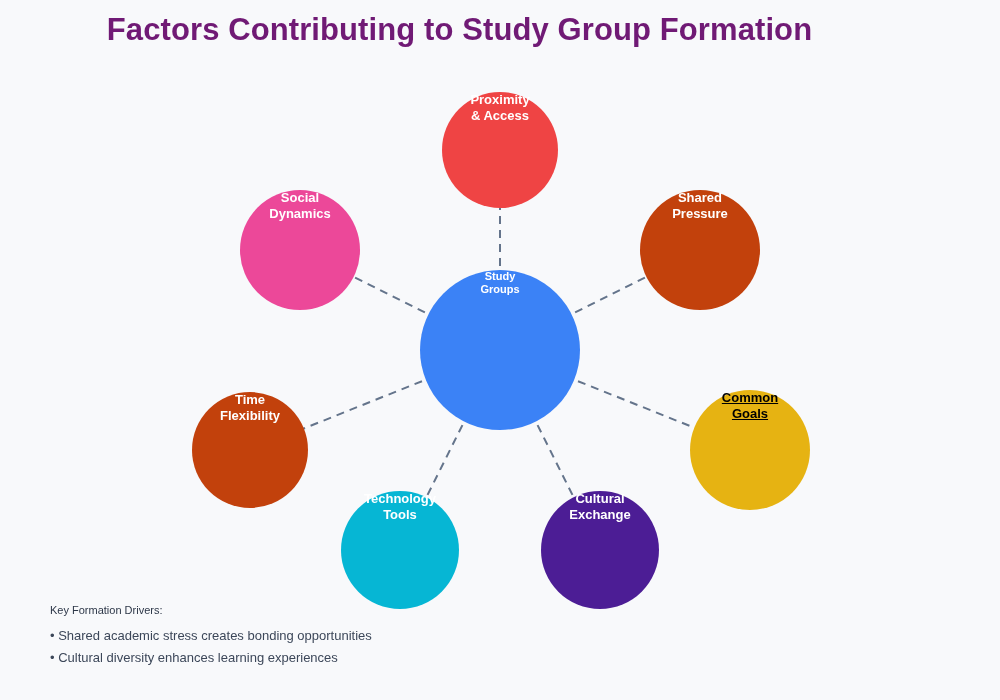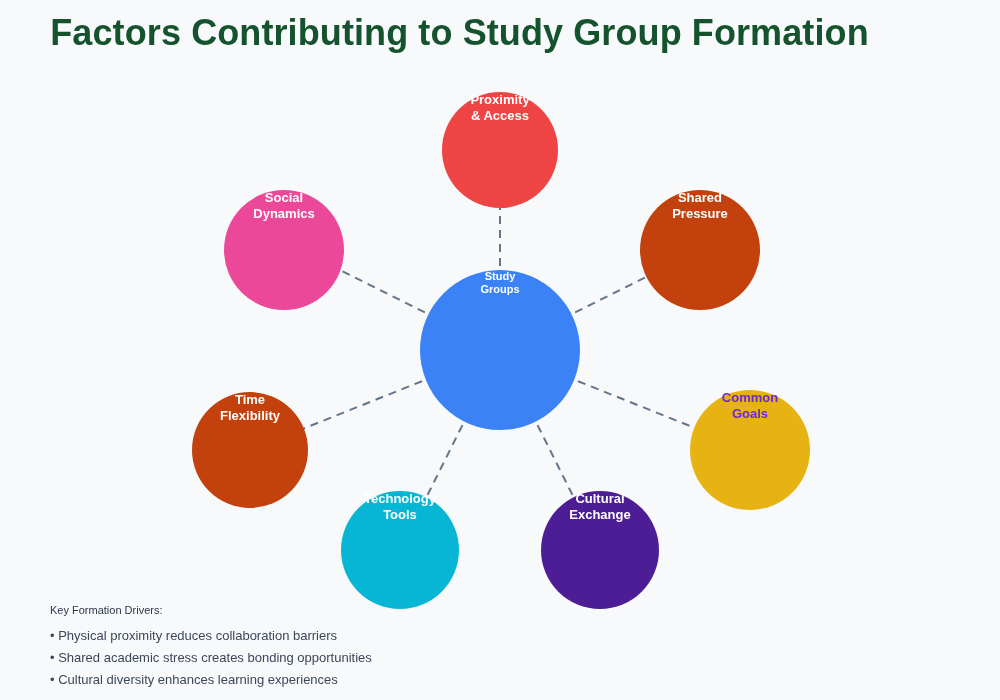--- a/index.html
+++ b/index.html
@@ -21,23 +21,23 @@
     top: 0;
     width: 1000px;
     height: 700px;
   }
   .title {
     position: absolute;
     left: 0;
     top: 12px;
     width: 919px;
     text-align: center;
-    font-size: 36px;
+    font-size: 31px;
     font-weight: bold;
-    color: #14532d;
+    color: #701a75;
     letter-spacing: 0.1px;
     white-space: nowrap;
   }
   .diagram-layer {
     position: absolute;
     left: 0;
     top: 0;
     width: 1000px;
     height: 700px;
   }
@@ -113,45 +113,44 @@
 Groups</span>
         </div>
         <div class="node satellite" style="left: 442px; top: 92px; width: 116px; height: 116px; background: rgb(239, 68, 68); color: rgb(255, 255, 255);">
           <span class="node-label">Proximity
 &amp; Access</span>
         </div>
         <div class="node satellite" style="left: 640px; top: 190px; width: 120px; height: 120px; background: #c2410c; color: rgb(255, 255, 255);">
           <span class="node-label">Shared
 Pressure</span>
         </div>
-        <div class="node satellite" style="left: 690px; top: 390px; width: 120px; height: 120px; background: rgb(230, 179, 18); color: #6d28d9;">
+        <div class="node satellite" style="left: 690px; top: 390px; width: 120px; height: 120px; background: rgb(230, 179, 18); color: #000000; text-decoration: underline;">
           <span class="node-label">Common
 Goals</span>
         </div>
         <div class="node satellite" style="left: 541px; top: 491px; width: 118px; height: 118px; background: #4c1d95; color: rgb(255, 255, 255);">
           <span class="node-label">Cultural
 Exchange</span>
         </div>
         <div class="node satellite" style="left: 341px; top: 491px; width: 118px; height: 118px; background: rgb(6, 182, 212); color: rgb(255, 255, 255);">
           <span class="node-label">Technology
 Tools</span>
         </div>
         <div class="node satellite" style="left: 192px; top: 392px; width: 116px; height: 116px; background: #c2410c; color: rgb(255, 255, 255);">
           <span class="node-label">Time
 Flexibility</span>
         </div>
-        <div class="node satellite" style="left: 224px; top: 190px; width: 120px; height: 120px; background: rgb(236, 72, 153); color: rgb(255, 255, 255);">
+        <div class="node satellite" style="left: 240px; top: 190px; width: 120px; height: 120px; background: rgb(236, 72, 153); color: rgb(255, 255, 255);">
           <span class="node-label">Social
 Dynamics</span>
         </div>
       </div>
   </div>
 
   <div class="notes">
     <p class="notes-title">Key Formation Drivers:</p>
     <div id="notes-list">
-        <p class="notes-item">• Physical proximity reduces collaboration barriers</p>
         <p class="notes-item">• Shared academic stress creates bonding opportunities</p>
         <p class="notes-item">• Cultural diversity enhances learning experiences</p>
       </div>
   </div>
 
 </div>
 
 </body></html>

